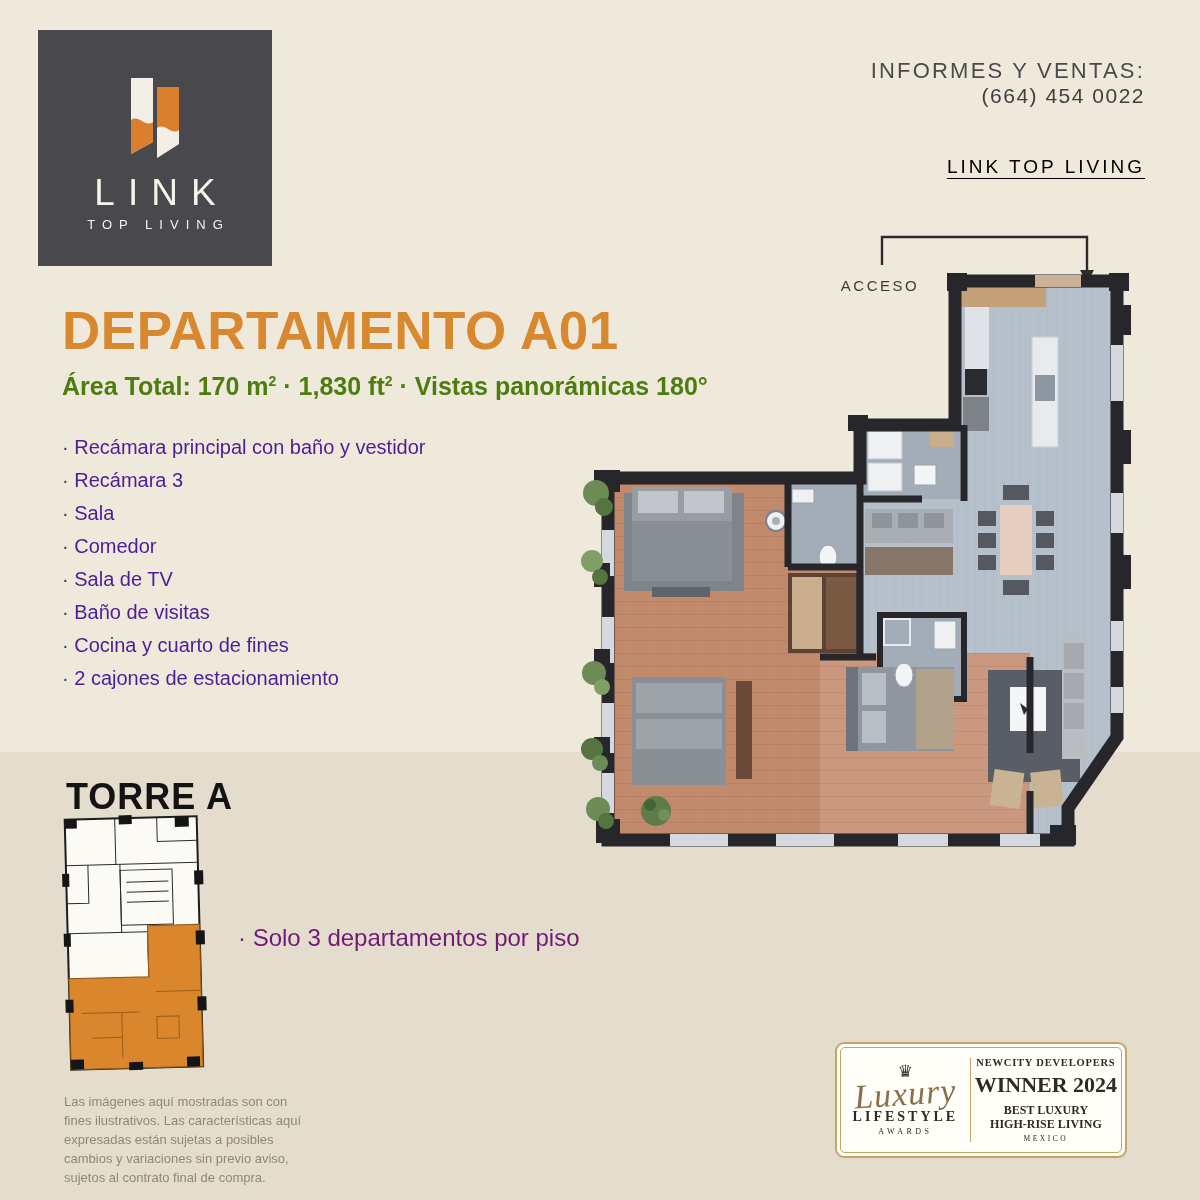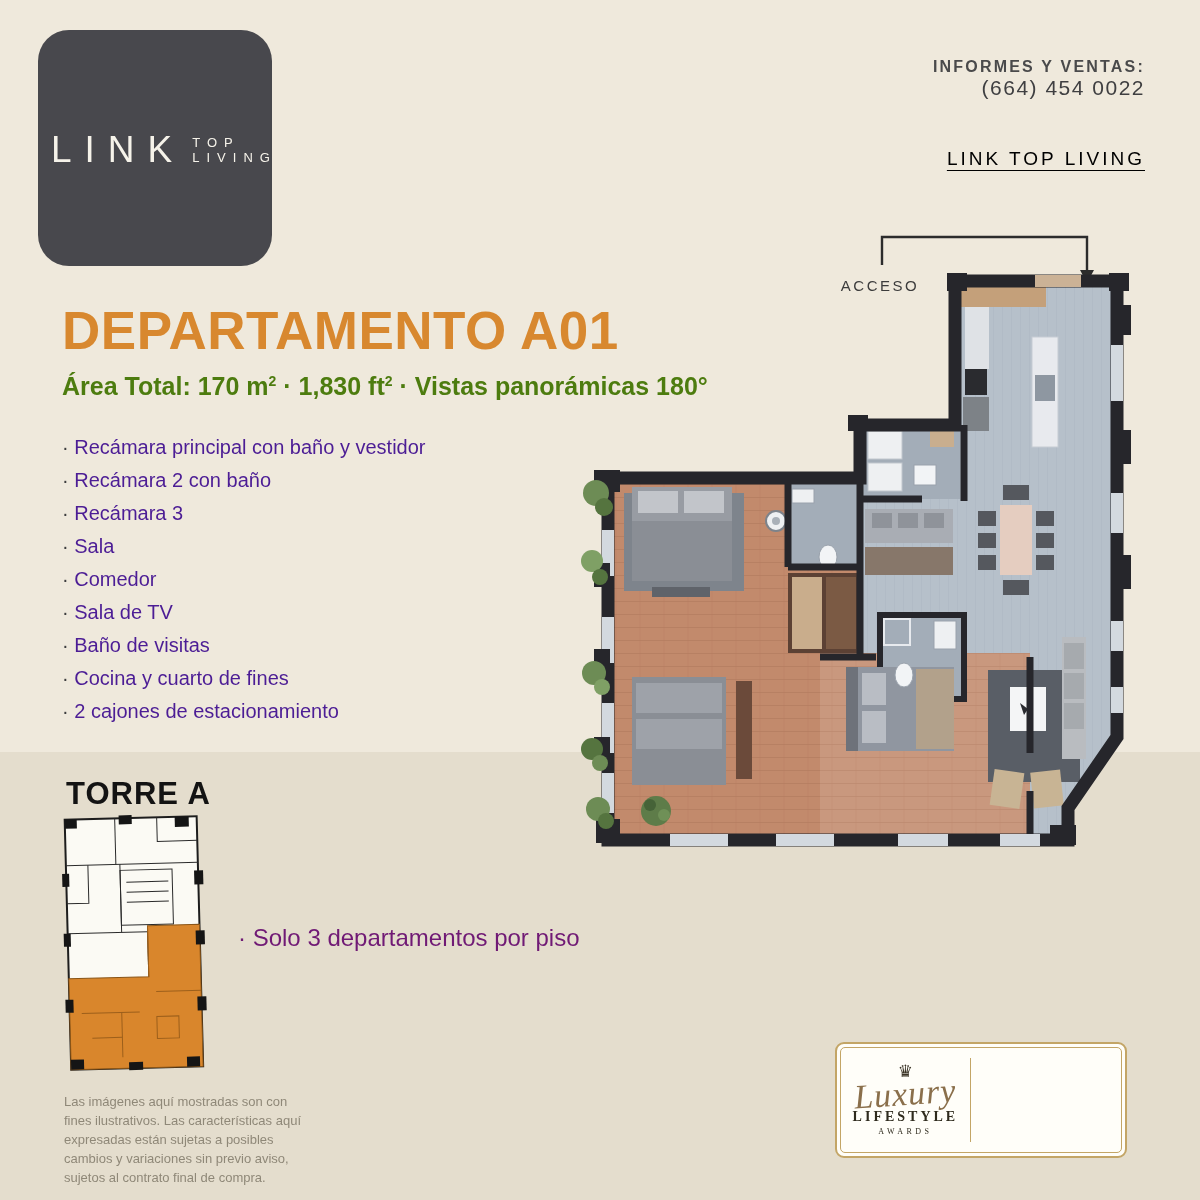--- a/index.html
+++ b/index.html
@@ -1,36 +1,36 @@
 <!DOCTYPE html>
 <html><head>
 <meta charset="utf-8">
 <style>
   html,body{margin:0;padding:0;}
   body{width:1200px;height:1200px;position:relative;font-family:"Liberation Sans",sans-serif;-webkit-font-smoothing:antialiased;}
   #canvas{position:absolute;inset:0;width:1200px;height:1200px;overflow:hidden;background:#e4ddcd;}
   .bg-top{position:absolute;left:0;top:0;width:1200px;height:752px;background:#efe9dc;}
   
-  .logo-card{position:absolute;left:38px;top:30px;width:234px;height:236px;background:#48484d;display:flex;flex-direction:row;align-items:center;border-radius:31px;}
+  .logo-card{position:absolute;left:38px;top:30px;width:234px;height:236px;background:#48484d;display:flex;flex-direction:column;align-items:center;}
   .logo-bars{margin-top:48px;}
   .logo-word{color:#f6f3ea;font-size:37px;letter-spacing:13px;margin-top:4px;margin-left:13px;font-weight:400;}
   .logo-tag{color:#f6f3ea;font-size:13px;letter-spacing:7px;margin-top:3px;margin-left:7px;}
   
   .contact{position:absolute;top:58px;right:55px;text-align:right;}
-  .contact-heading{font-size:16px;letter-spacing:2.2px;color:#4a4a4b;font-weight:bold;}
+  .contact-heading{font-size:22px;letter-spacing:2.2px;color:#4a4a4b;}
   .contact-phone{font-size:21px;letter-spacing:1.5px;color:#3f3f41;}
   .contact-link{display:inline-block;font-size:19px;letter-spacing:3px;color:#000000;margin-top:48px;text-decoration:underline;text-underline-offset:5px;text-decoration-thickness:1px;cursor:pointer;}
   
   .unit-title{position:absolute;left:62px;top:300px;font-size:53px;font-weight:bold;color:#d8882f;letter-spacing:0.5px;}
   .area-line{position:absolute;left:62px;top:372px;font-size:25px;font-weight:bold;color:#4d7c0f;}
   .area-line sup{font-size:14px;}
   .features{position:absolute;left:62px;top:431px;font-size:20px;line-height:33px;color:#4c1d95;}
   .feature-item::before{content:"·  ";color:#3c3c3e;}
   
-  .torre-title{position:absolute;left:66px;top:776px;font-size:31px;font-weight:bold;letter-spacing:1px;color:#131313;text-align:right;}
+  .torre-title{position:absolute;left:66px;top:776px;font-size:36px;font-weight:bold;letter-spacing:1px;color:#131313;text-align:right;}
   .torre-svg{position:absolute;left:60px;top:812px;}
   .torre-note{position:absolute;left:238px;top:924px;font-size:24px;color:#701a75;}
   .torre-note::before{content:"·  ";}
   
   .legal{position:absolute;left:64px;top:1092px;width:242px;font-size:13px;line-height:19px;color:#8f8878;}
   
   .award{position:absolute;left:835px;top:1042px;width:292px;height:116px;background:#fffef9;border:2px solid #c3a566;border-radius:9px;box-sizing:border-box;padding:3px;}
   .award-inner{width:100%;height:100%;border:1px solid #c3a566;border-radius:5px;box-sizing:border-box;display:flex;align-items:stretch;font-family:"Liberation Serif",serif;}
   .award-left{width:46%;display:flex;flex-direction:column;align-items:center;justify-content:center;position:relative;}
   .award-crown{font-size:17px;color:#3a3325;line-height:14px;}
@@ -69,21 +69,20 @@
     <div class="contact-heading">INFORMES Y VENTAS:</div>
     <div class="contact-phone">(664)  454 0022</div>
     <div><span class="contact-link">LINK TOP LIVING</span></div>
   </div>
 
   <div class="unit-title">DEPARTAMENTO A01</div>
   <div class="area-line"><span>Área Total: 170 m</span><sup>2</sup><span> · 1,830 ft</span><sup>2</sup><span>  · Vistas panorámicas 180°</span></div>
 
   <div class="features">
     <div class="feature-item">Recámara principal con baño y vestidor</div>
-    <div class="feature-item">Recámara 2 con baño</div>
     <div class="feature-item">Recámara 3</div>
     <div class="feature-item">Sala</div>
     <div class="feature-item">Comedor</div>
     <div class="feature-item">Sala de TV</div>
     <div class="feature-item">Baño de visitas</div>
     <div class="feature-item">Cocina y cuarto de fines</div>
     <div class="feature-item">2 cajones de estacionamiento</div>
   </div>
 
   <div class="plan-wrap">
@@ -312,15 +311,22 @@
 
   <div class="award">
     <div class="award-inner">
       <div class="award-left">
         <div class="award-crown">♛</div>
         <div class="award-script">Luxury</div>
         <div class="award-lifestyle">LIFESTYLE</div>
         <div class="award-awards">AWARDS</div>
       </div>
       <div class="award-divider"></div>
+      <div class="award-right">
+        <div class="award-company">NEWCITY DEVELOPERS</div>
+        <div class="award-winner">WINNER 2024</div>
+        <div class="award-cat award-cat1">BEST LUXURY</div>
+        <div class="award-cat">HIGH-RISE LIVING</div>
+        <div class="award-country">MEXICO</div>
+      </div>
     </div>
   </div>
 </div>
 
 </body></html>

